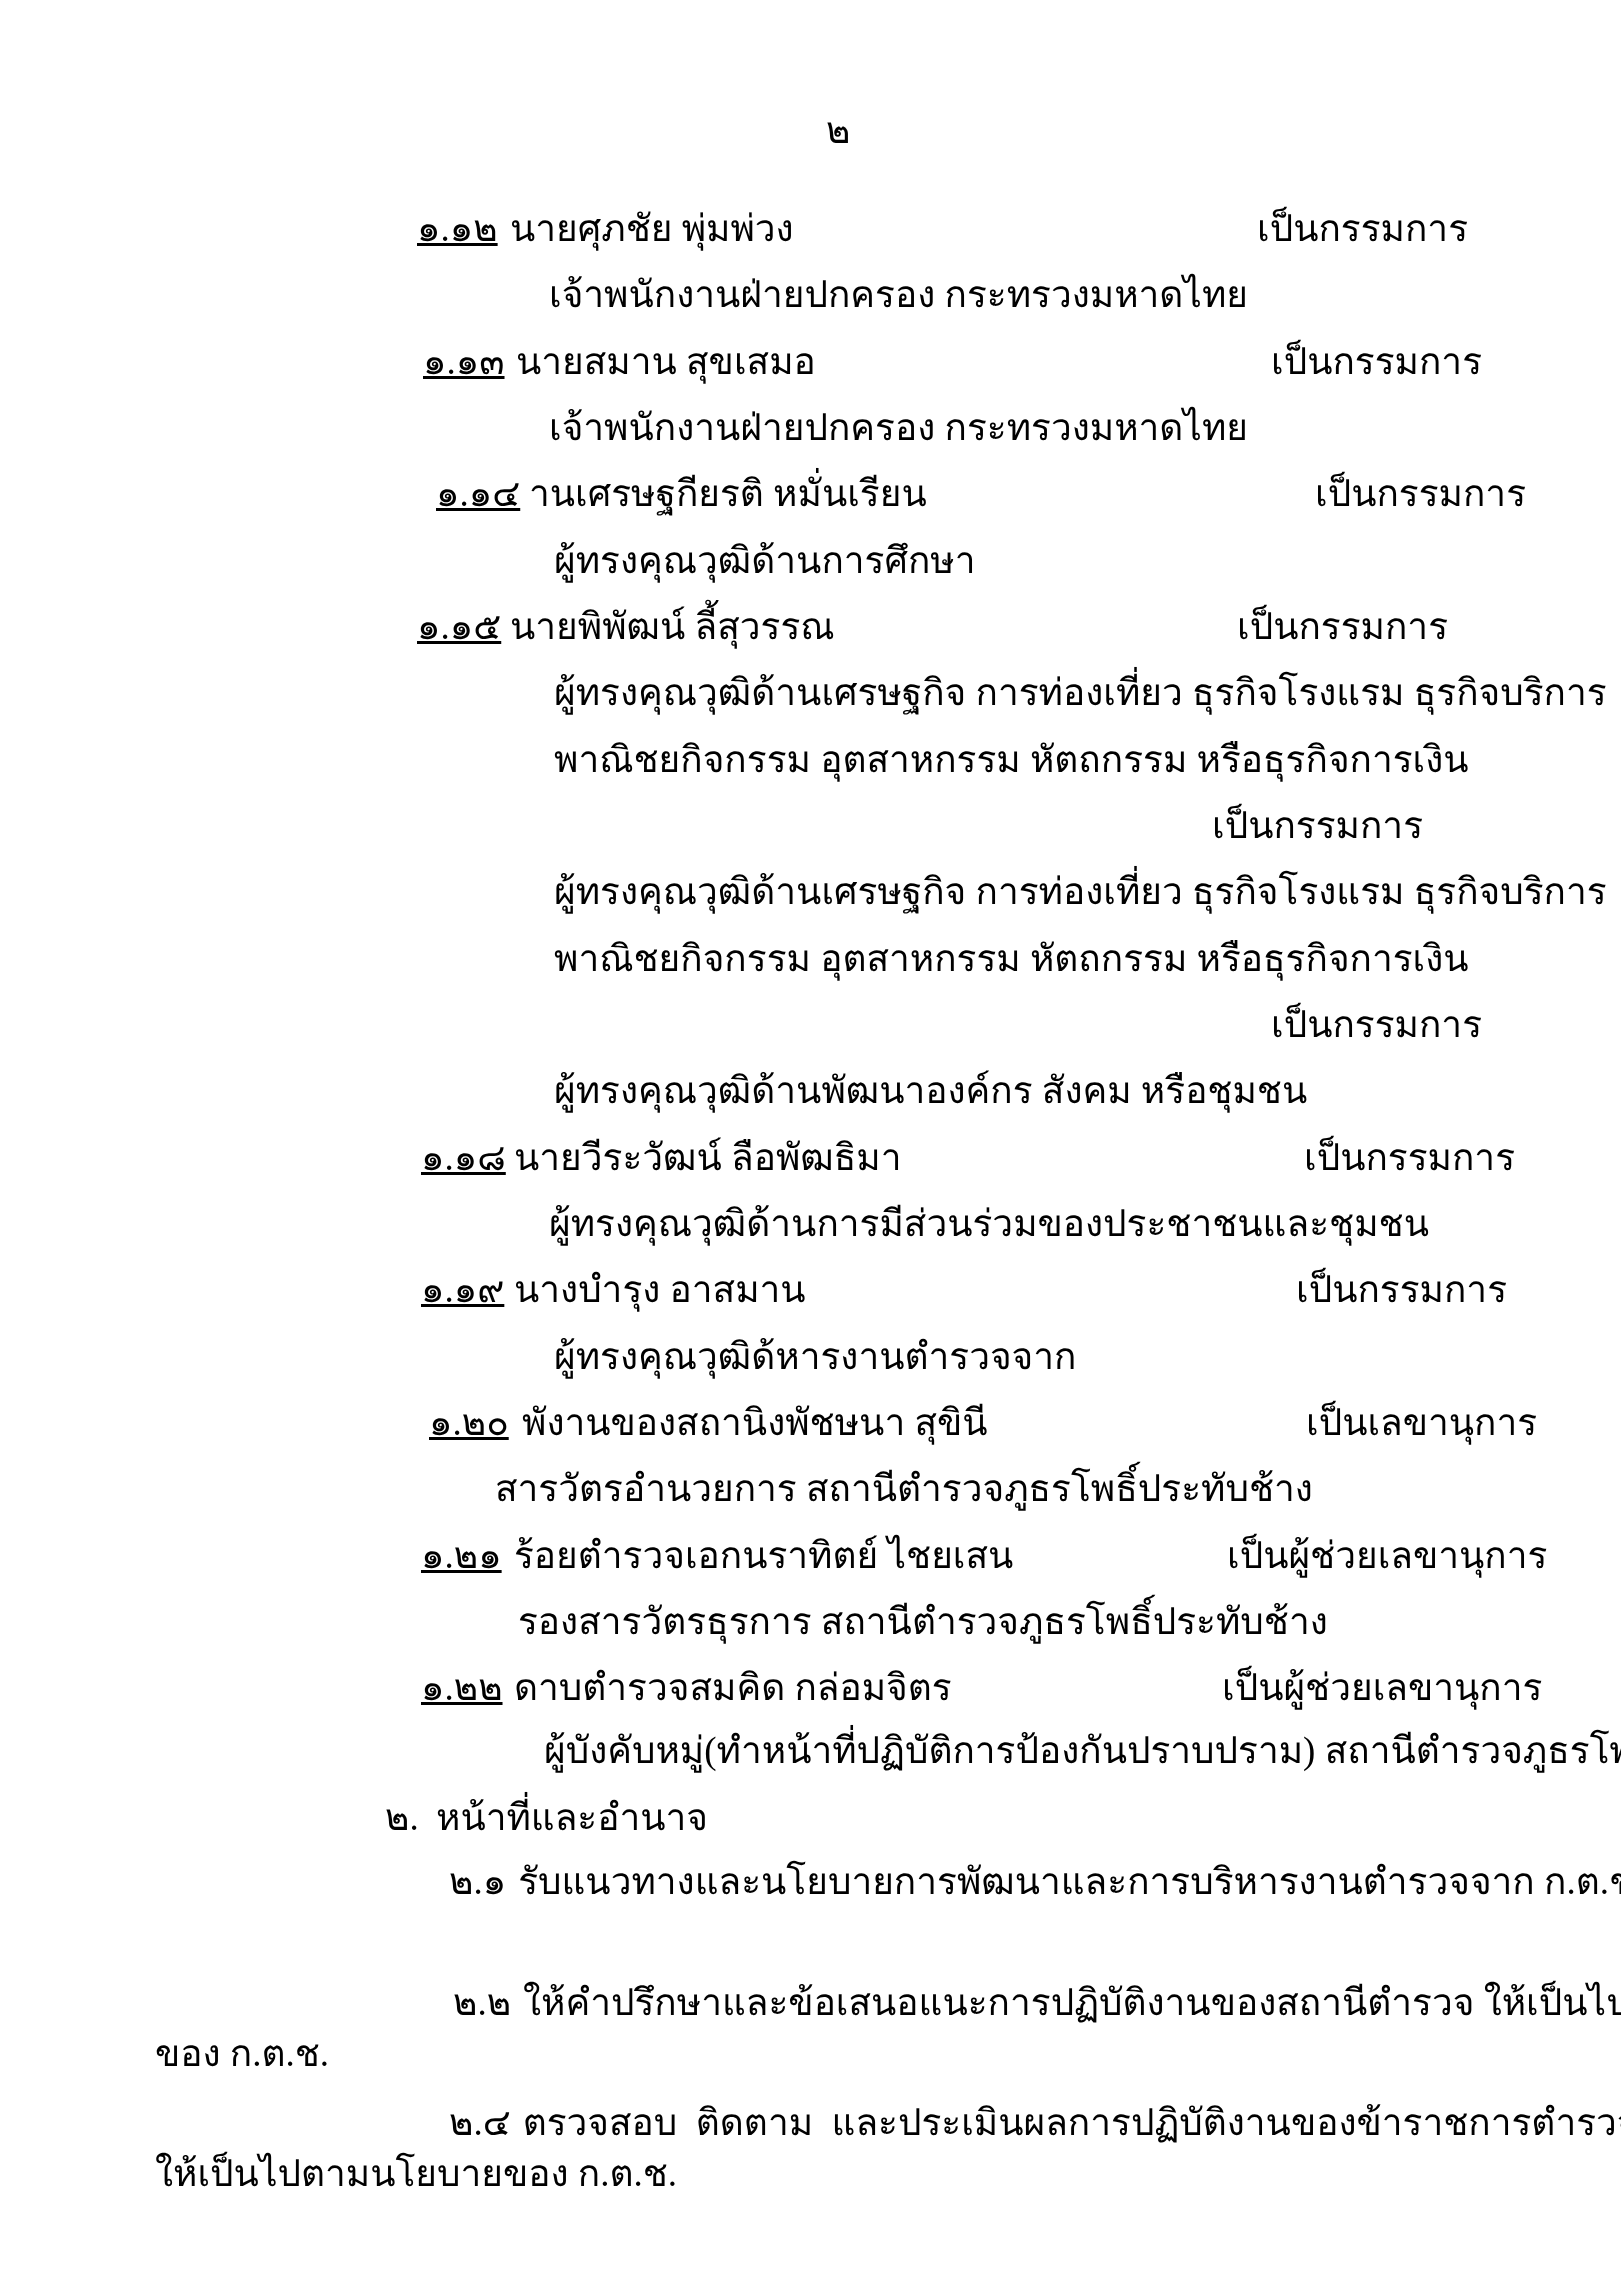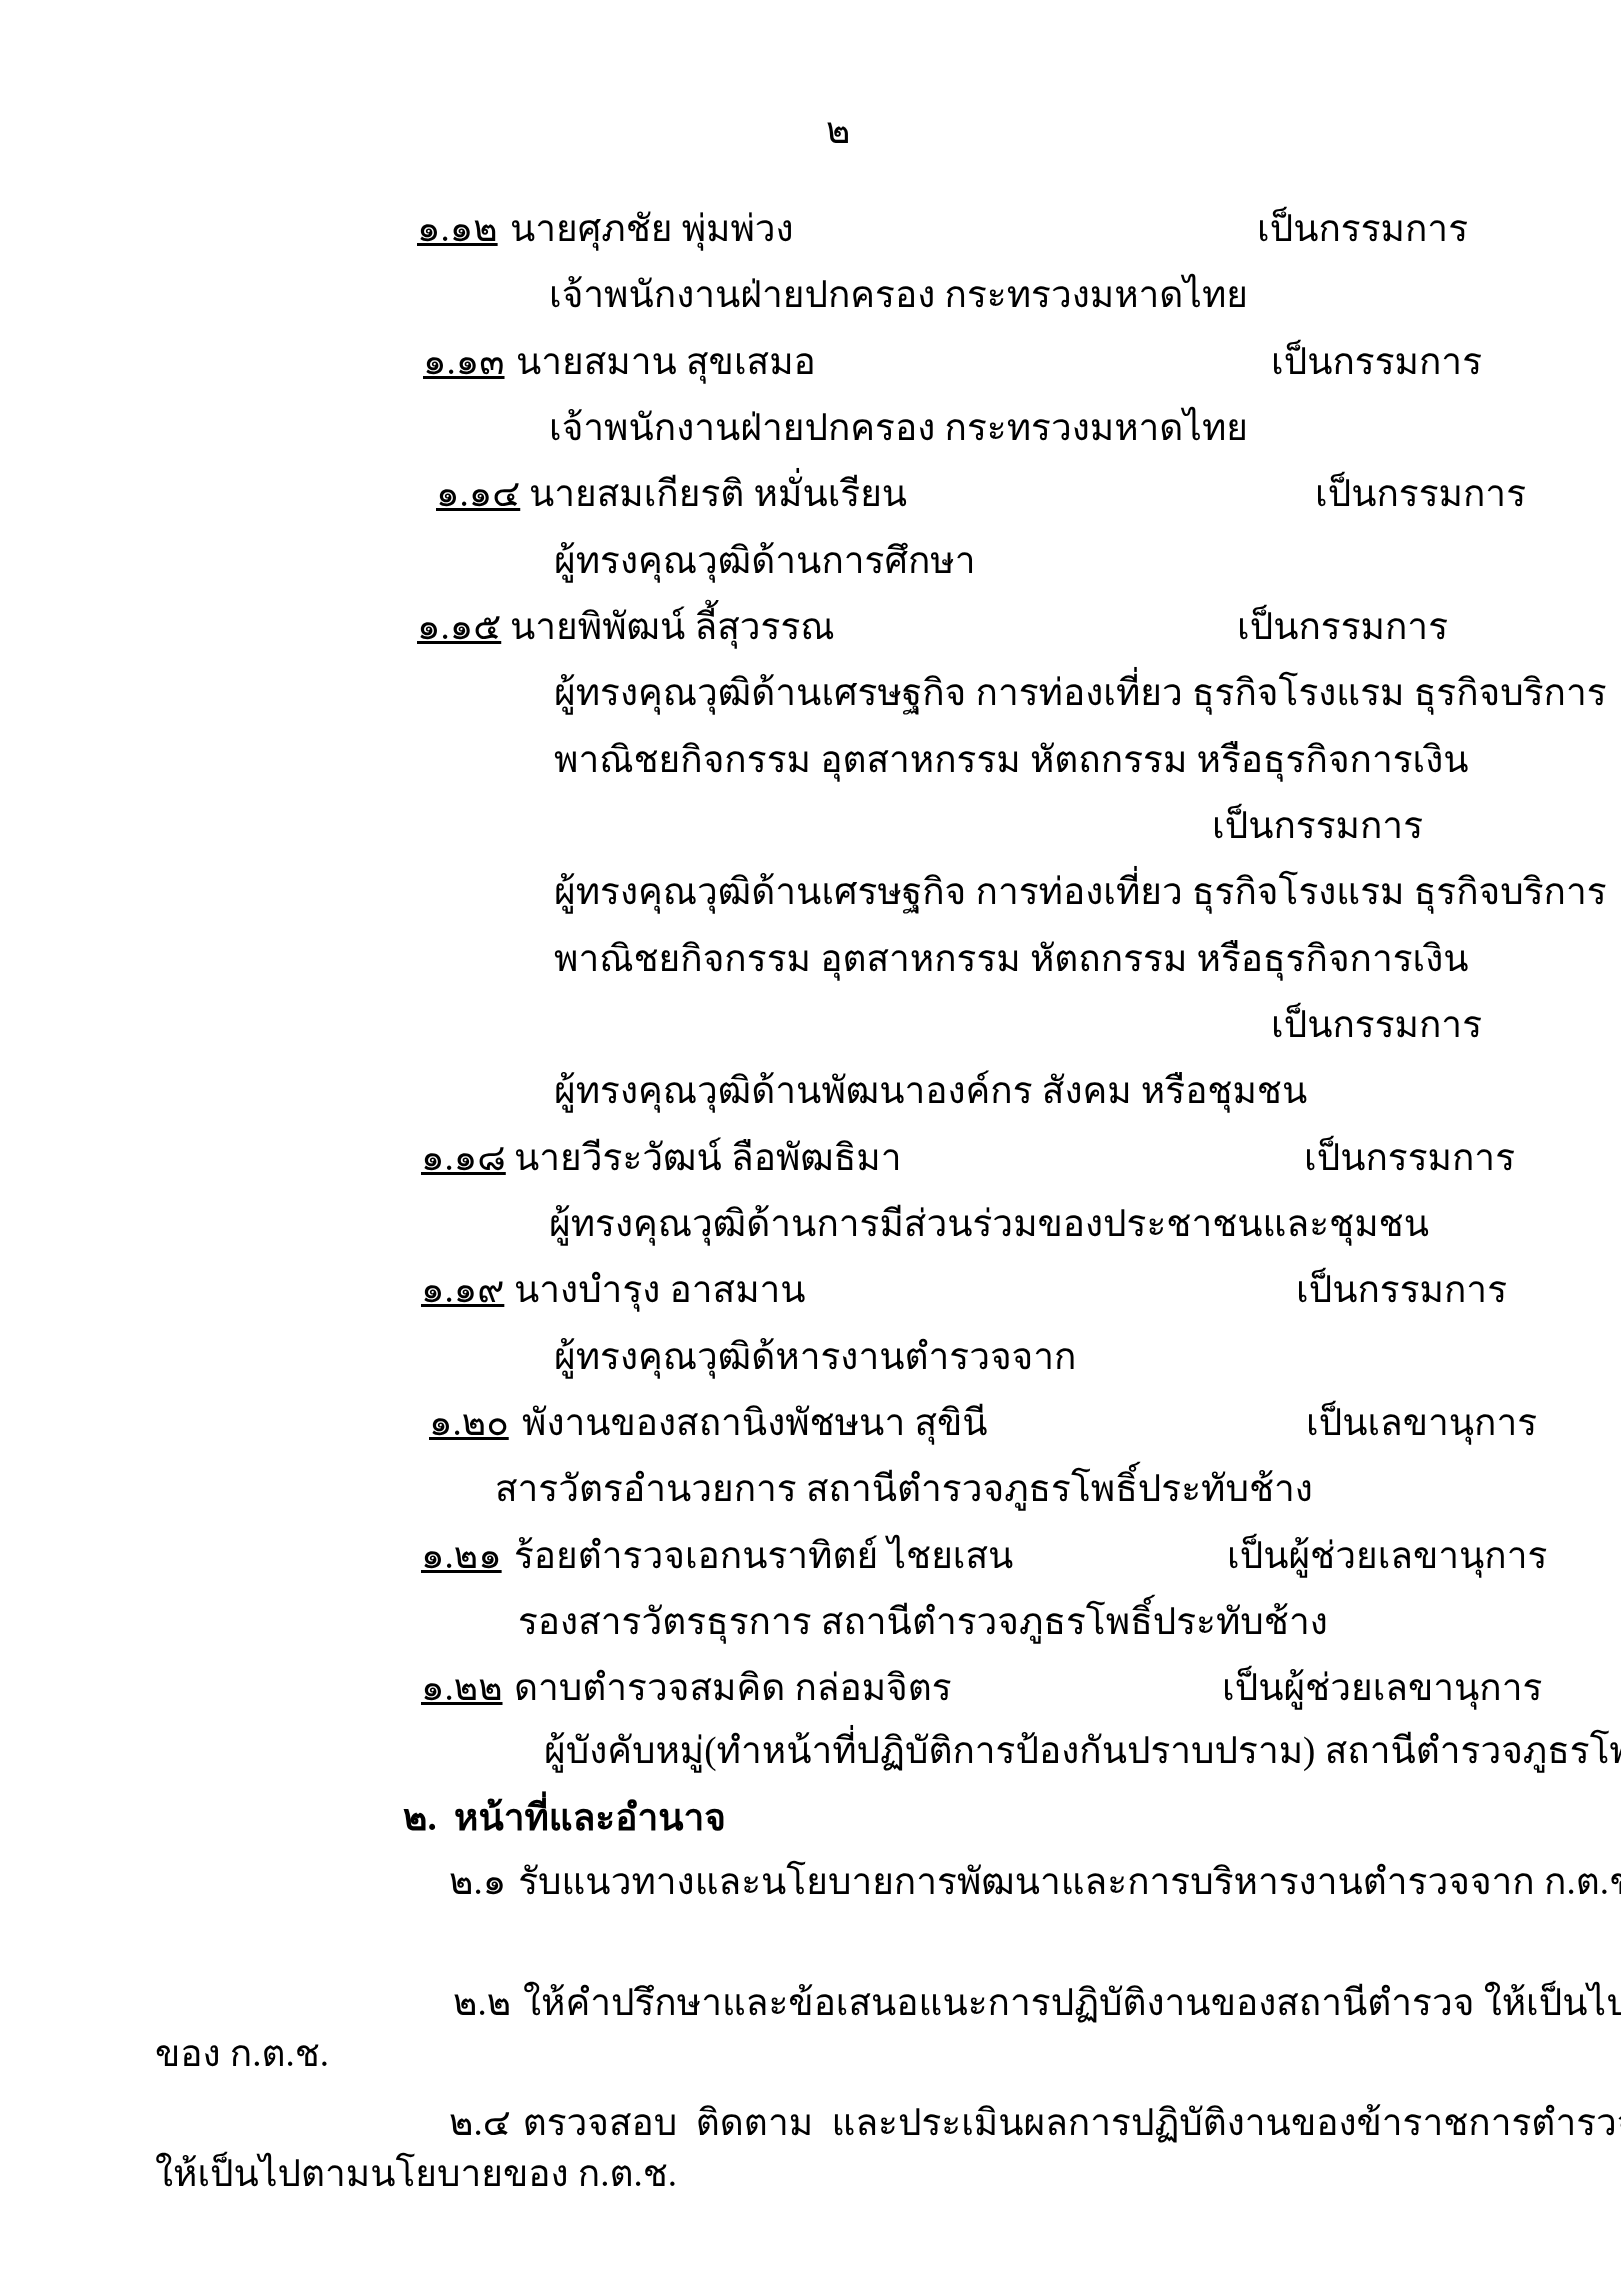--- a/index.html
+++ b/index.html
@@ -25,22 +25,21 @@
   .no {
     display: inline-block;
     min-width: 93px;
     text-decoration: underline;
   }
   .sec-no {
     display: inline-block;
     min-width: 51px;
   }
   .sec-heading {
-    font-weight: bold;
-    margin-left: 18px;
+    font-weight: normal;
   }
   .clause-no {
     display: inline-block;
     margin-right: 12px;
     text-align: center;
   }
 </style>
 </head>
 <body>
 
@@ -49,21 +48,21 @@
   <div class="line" style="top:110px;left:826px">๒</div>
 
   <div class="line" style="top:208px;left:417px"><span class="no">๑.๑๒</span><span>นายศุภชัย พุ่มพ่วง</span></div>
   <div class="line" style="top:208px;left:1257px">เป็นกรรมการ</div>
   <div class="line" style="top:274px;left:549px">เจ้าพนักงานฝ่ายปกครอง กระทรวงมหาดไทย</div>
 
   <div class="line" style="top:341px;left:423px"><span class="no">๑.๑๓</span><span>นายสมาน สุขเสมอ</span></div>
   <div class="line" style="top:341px;left:1271px">เป็นกรรมการ</div>
   <div class="line" style="top:407px;left:549px">เจ้าพนักงานฝ่ายปกครอง กระทรวงมหาดไทย</div>
 
-  <div class="line" style="top:473px;left:436px"><span class="no">๑.๑๔</span><span>นายสมเกียรติ หมั่นเรียน</span></div>
+  <div class="line" style="top:473px;left:436px"><span class="no">๑.๑๔</span><span>านเศรษฐกียรติ หมั่นเรียน</span></div>
   <div class="line" style="top:473px;left:1315px">เป็นกรรมการ</div>
   <div class="line" style="top:540px;left:554px">ผู้ทรงคุณวุฒิด้านการศึกษา</div>
 
   <div class="line" style="top:606px;left:417px"><span class="no">๑.๑๕</span><span>นายพิพัฒน์ ลี้สุวรรณ</span></div>
   <div class="line" style="top:606px;left:1237px">เป็นกรรมการ</div>
   <div class="line" style="top:672px;left:554px">ผู้ทรงคุณวุฒิด้านเศรษฐกิจ การท่องเที่ยว ธุรกิจโรงแรม ธุรกิจบริการ</div>
   <div class="line" style="top:739px;left:554px">พาณิชยกิจกรรม อุตสาหกรรม หัตถกรรม หรือธุรกิจการเงิน</div>
 
   <div class="line" style="top:805px;left:1212px">เป็นกรรมการ</div>
   <div class="line" style="top:871px;left:554px">ผู้ทรงคุณวุฒิด้านเศรษฐกิจ การท่องเที่ยว ธุรกิจโรงแรม ธุรกิจบริการ</div>

